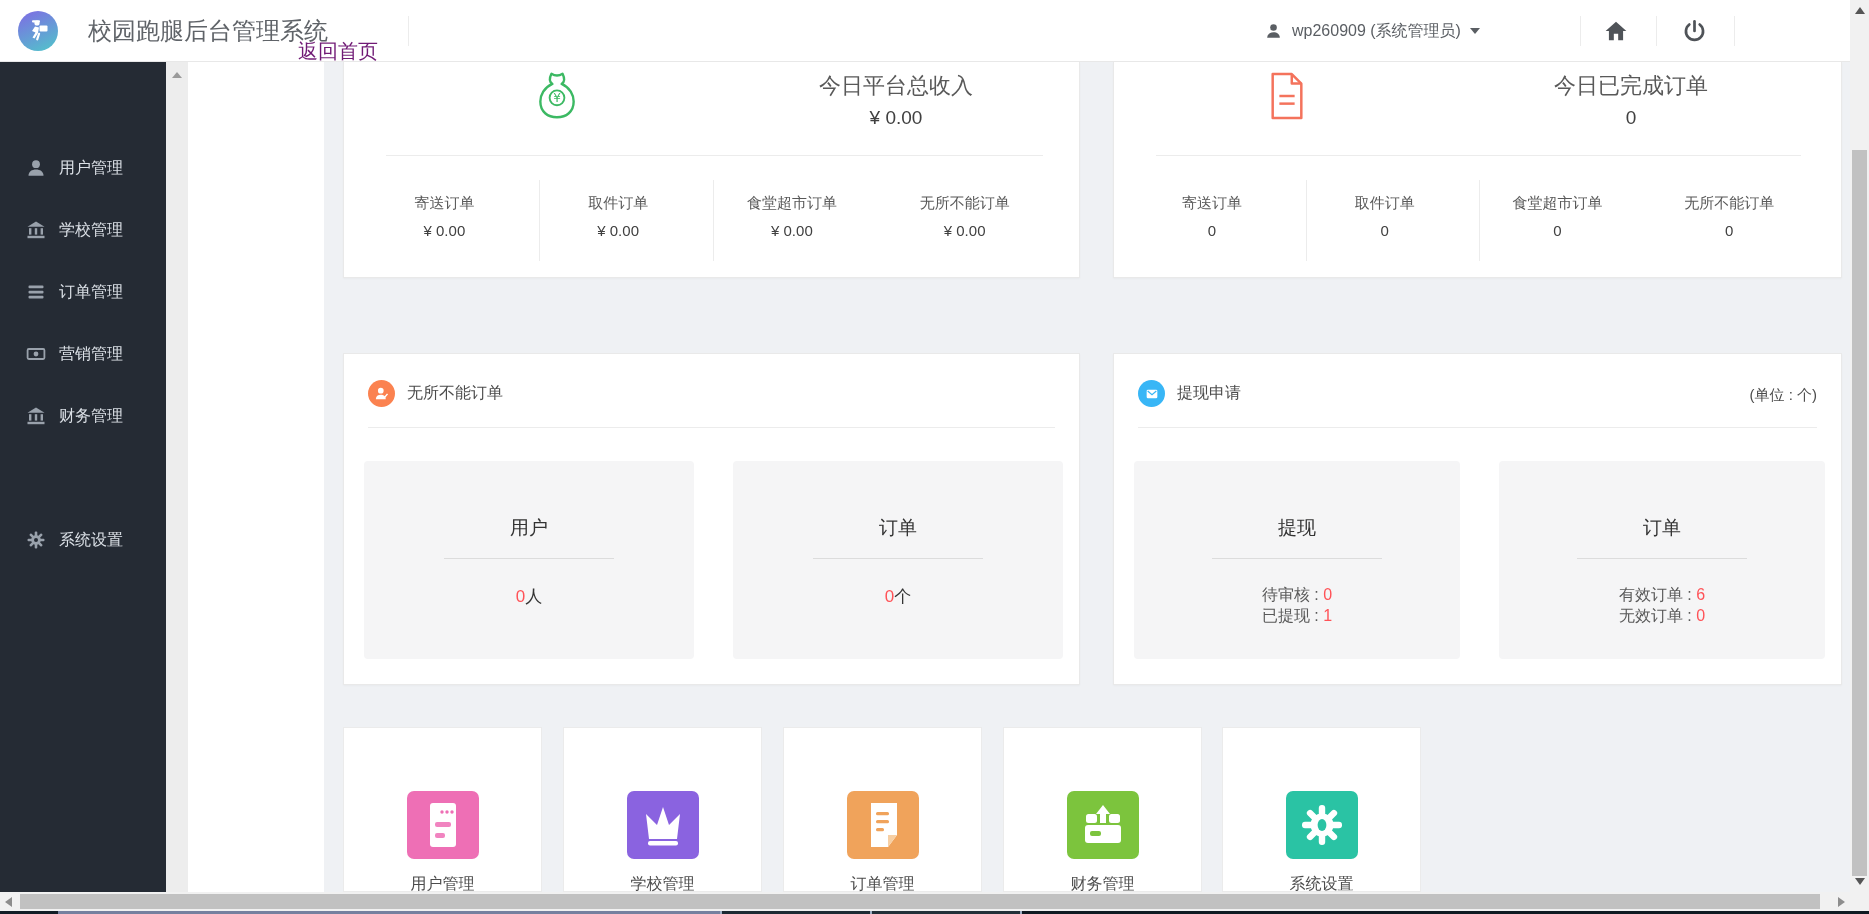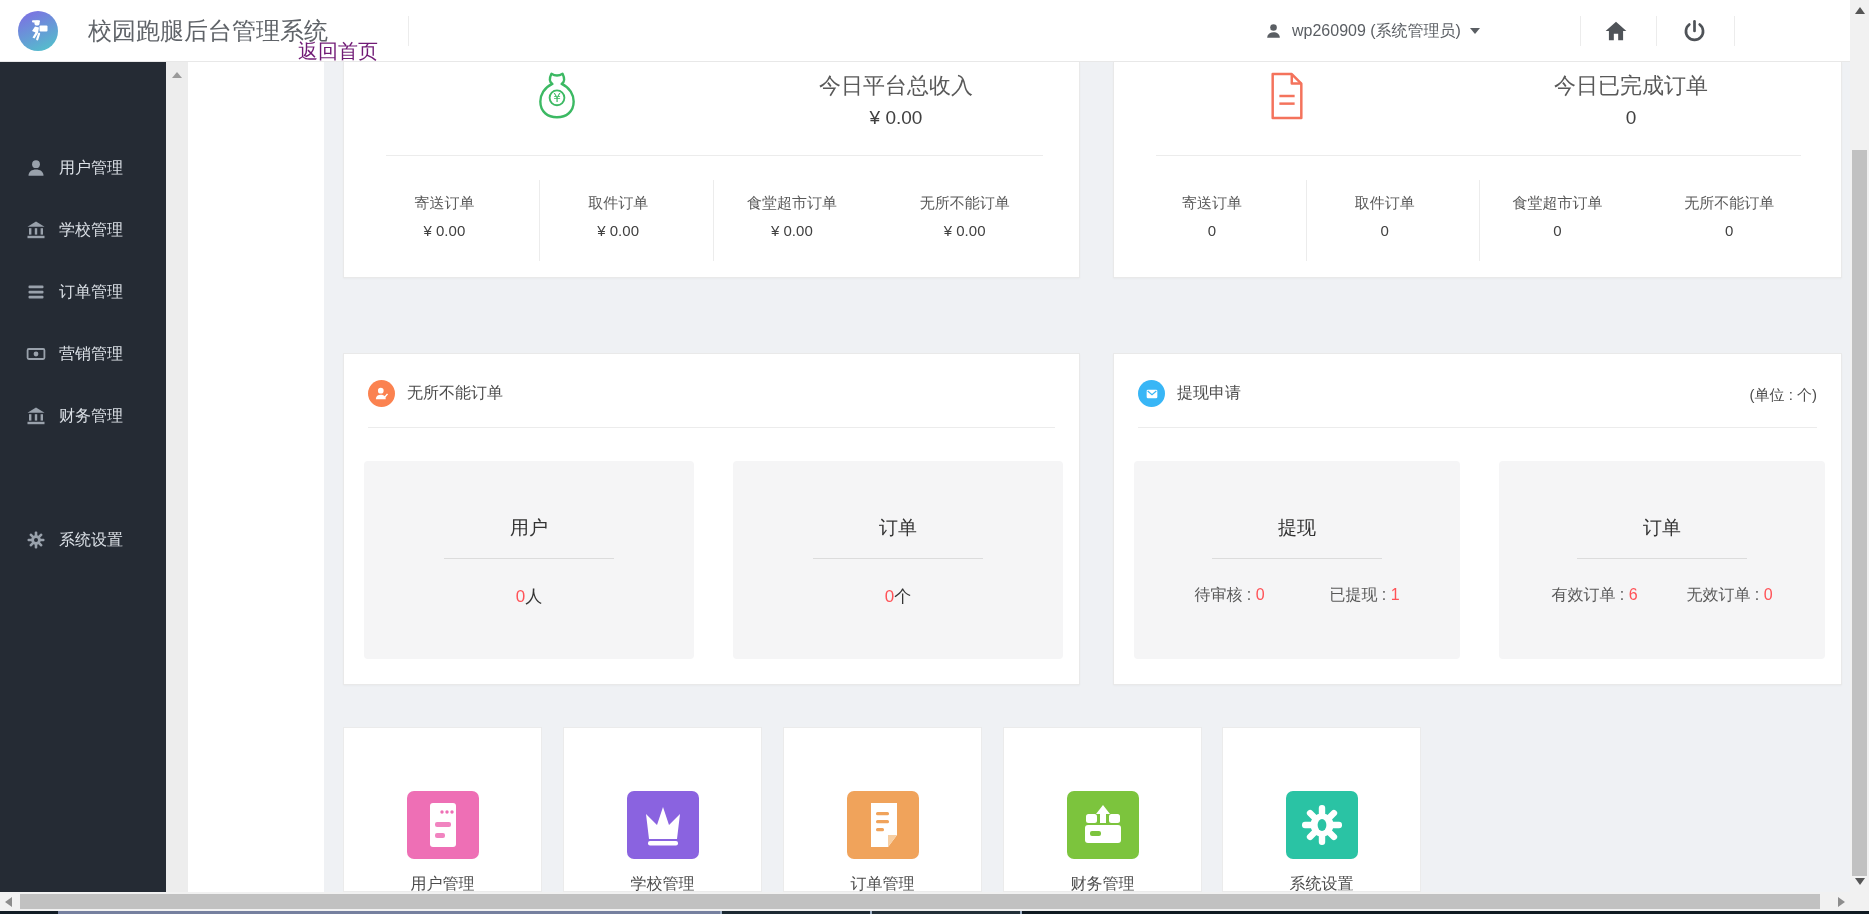--- a/index.html
+++ b/index.html
@@ -64,21 +64,21 @@
   .mid-head .circ { width:27px; height:27px; border-radius:50%; display:flex; align-items:center; justify-content:center; }
   .mid-head .mtitle { font-size:16px; color:#4c4c4c; }
   .mid-divider { position:absolute; left:24px; right:24px; top:73px; height:1px; background:#ececec; }
   .unit-note { position:absolute; right:24px; top:32px; font-size:15px; color:#4c4c4c; }
   .mid-boxes { position:absolute; left:20px; right:16px; top:107px; height:198px; display:flex; gap:39px; }
   .mbox { flex:1; background:#f5f5f6; border-radius:4px; position:relative; text-align:center; }
   .mbox .bt { position:absolute; top:54px; width:100%; font-size:19px; color:#333; }
   .mbox .bdiv { position:absolute; top:97px; left:50%; transform:translateX(-50%); width:170px; height:1px; background:#dcdcdc; }
   .mbox .bval { position:absolute; top:124px; width:100%; font-size:17px; color:#333; }
   .red { color:#ff5257; }
-  .mbox .stats { position:absolute; top:124px; width:100%; display:flex; justify-content:space-around; padding:0 28px; }
+  .mbox .stats { position:absolute; top:124px; width:100%; display:flex; justify-content:space-around; padding:0 28px;flex-direction:column; }
   .mbox .stats .st { font-size:16px; color:#595959; white-space:nowrap; }
 
   
   .sc-card { position:absolute; top:727px; width:199px; height:165px; background:#fff;
     border:1px solid #ebebeb; cursor:pointer; }
   .sc-icon { position:absolute; left:63px; top:63px; width:72px; height:68px; border-radius:7px;
     display:flex; align-items:center; justify-content:center; }
   .sc-label { position:absolute; top:146px; width:100%; text-align:center; font-size:16px; color:#4c4c4c; }
 
   

